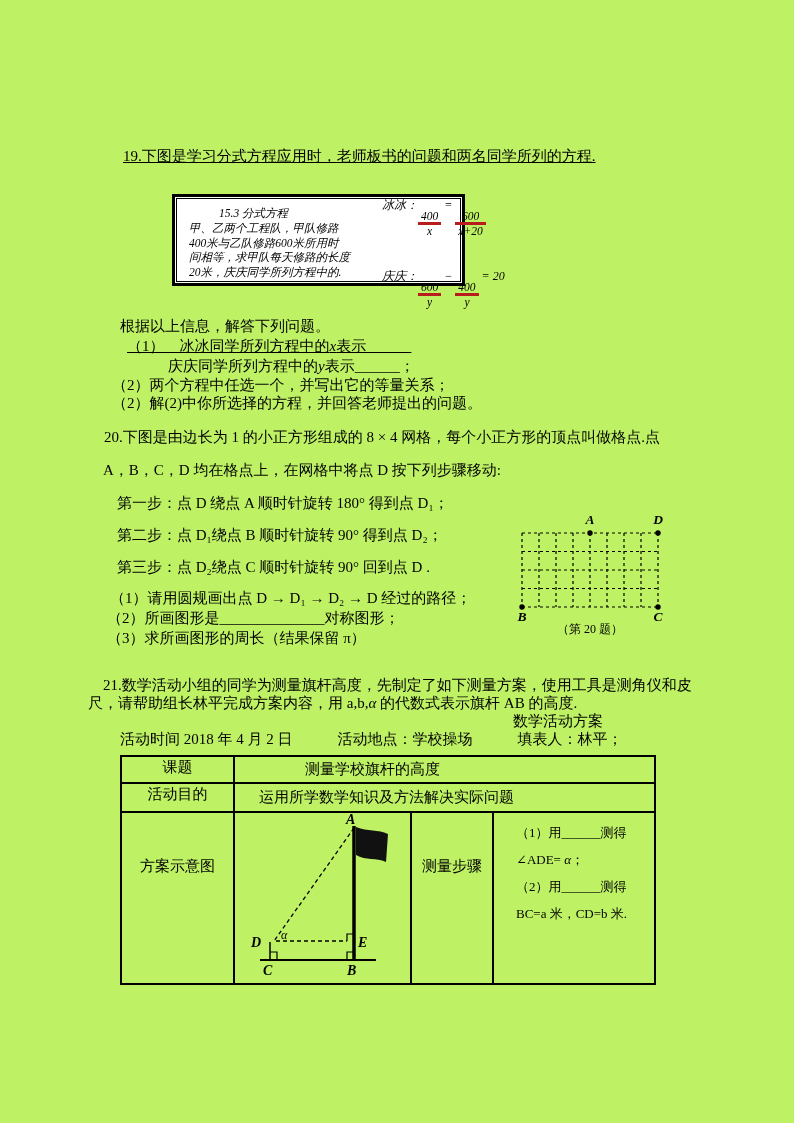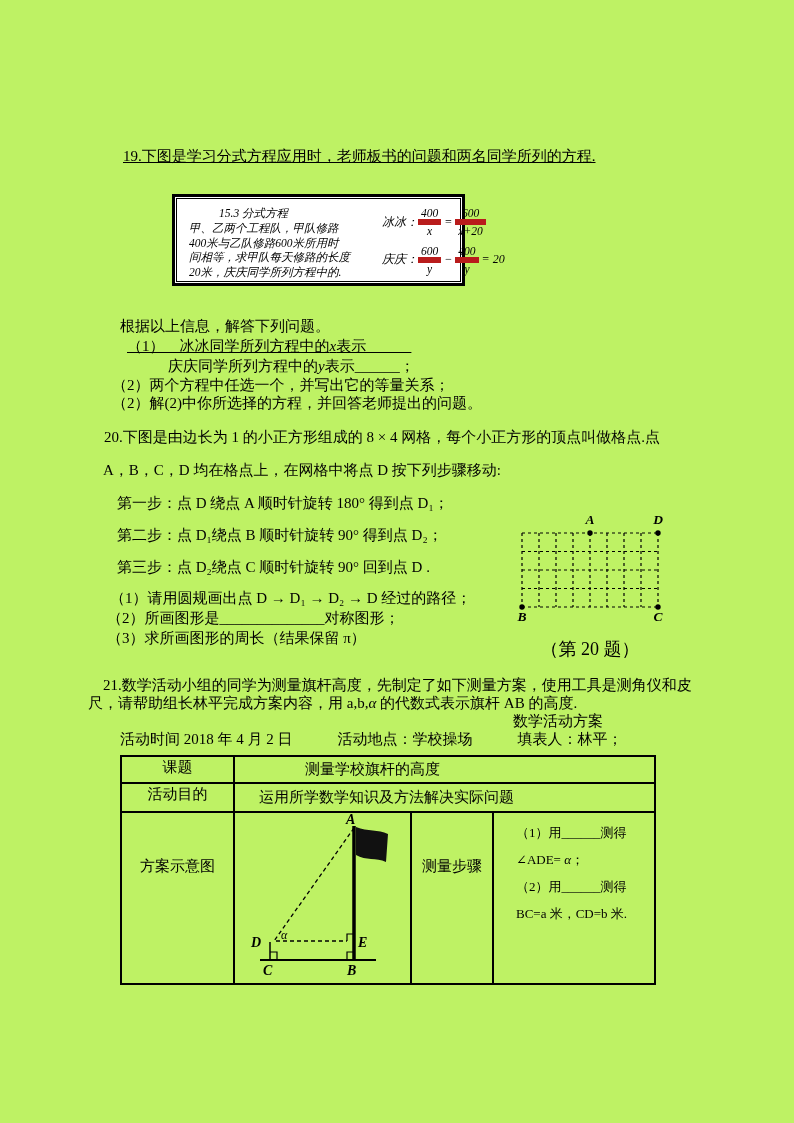--- a/index.html
+++ b/index.html
@@ -13,28 +13,28 @@
   .board{position:absolute;left:172px;top:194px;width:293px;height:92px;
          border:3px solid #000;box-sizing:border-box;padding:1px;background:#fff;}
   .board-inner{border:1px solid #000;width:100%;height:100%;box-sizing:border-box;
          display:flex;align-items:center;gap:32px;}
   .board-left{width:168px;padding:5px 0 0 12px;font-size:11.5px;line-height:14.5px;
          font-style:italic;white-space:nowrap;}
   .board-heading{padding-left:30px;margin-bottom:1px;}
   .board-right{flex:1;font-size:12px;font-style:italic;padding-top:9px;white-space:nowrap;}
   .eq-row{display:flex;align-items:center;margin-bottom:7px;}
   .frac{display:inline-block;text-align:center;vertical-align:middle;line-height:1.05;font-size:11.5px;}
-  .frac .num{display:block;border-bottom:6px solid #b91c1c;padding:0 3px;}
+  .frac .num{display:block;border-bottom:3px solid #b91c1c;padding:0 3px;margin-top:36px;}
   .frac .den{display:block;padding:0 3px;}
   .eq-op{padding:0 3px;}
   
   #grid-fig{position:absolute;left:508px;top:500px;width:170px;height:145px;}
   #grid-fig .pt-label{position:absolute;font-style:italic;font-weight:bold;font-size:13.5px;
          transform:translateX(-50%);}
-  #grid-caption{position:absolute;left:0;top:137px;width:164px;text-align:center;font-size:18px;}
+  #grid-caption{position:absolute;left:0;top:121px;width:164px;text-align:center;font-size:12px;}
   
   #plan-table{position:absolute;left:120px;top:755px;border-collapse:collapse;table-layout:fixed;}
   #plan-table td{border:2px solid #000;font-size:15px;vertical-align:top;box-sizing:border-box;
          overflow:hidden;}
   td.rowlabel{text-align:center;vertical-align:middle;}
   td.toplabel{text-align:center;vertical-align:top;padding-top:44px;}
   #steps-cell{padding:5px 4px 0 21px;font-size:13px;line-height:27px;white-space:nowrap;}
   .blank-text{letter-spacing:0;}
 </style>
 </head>

